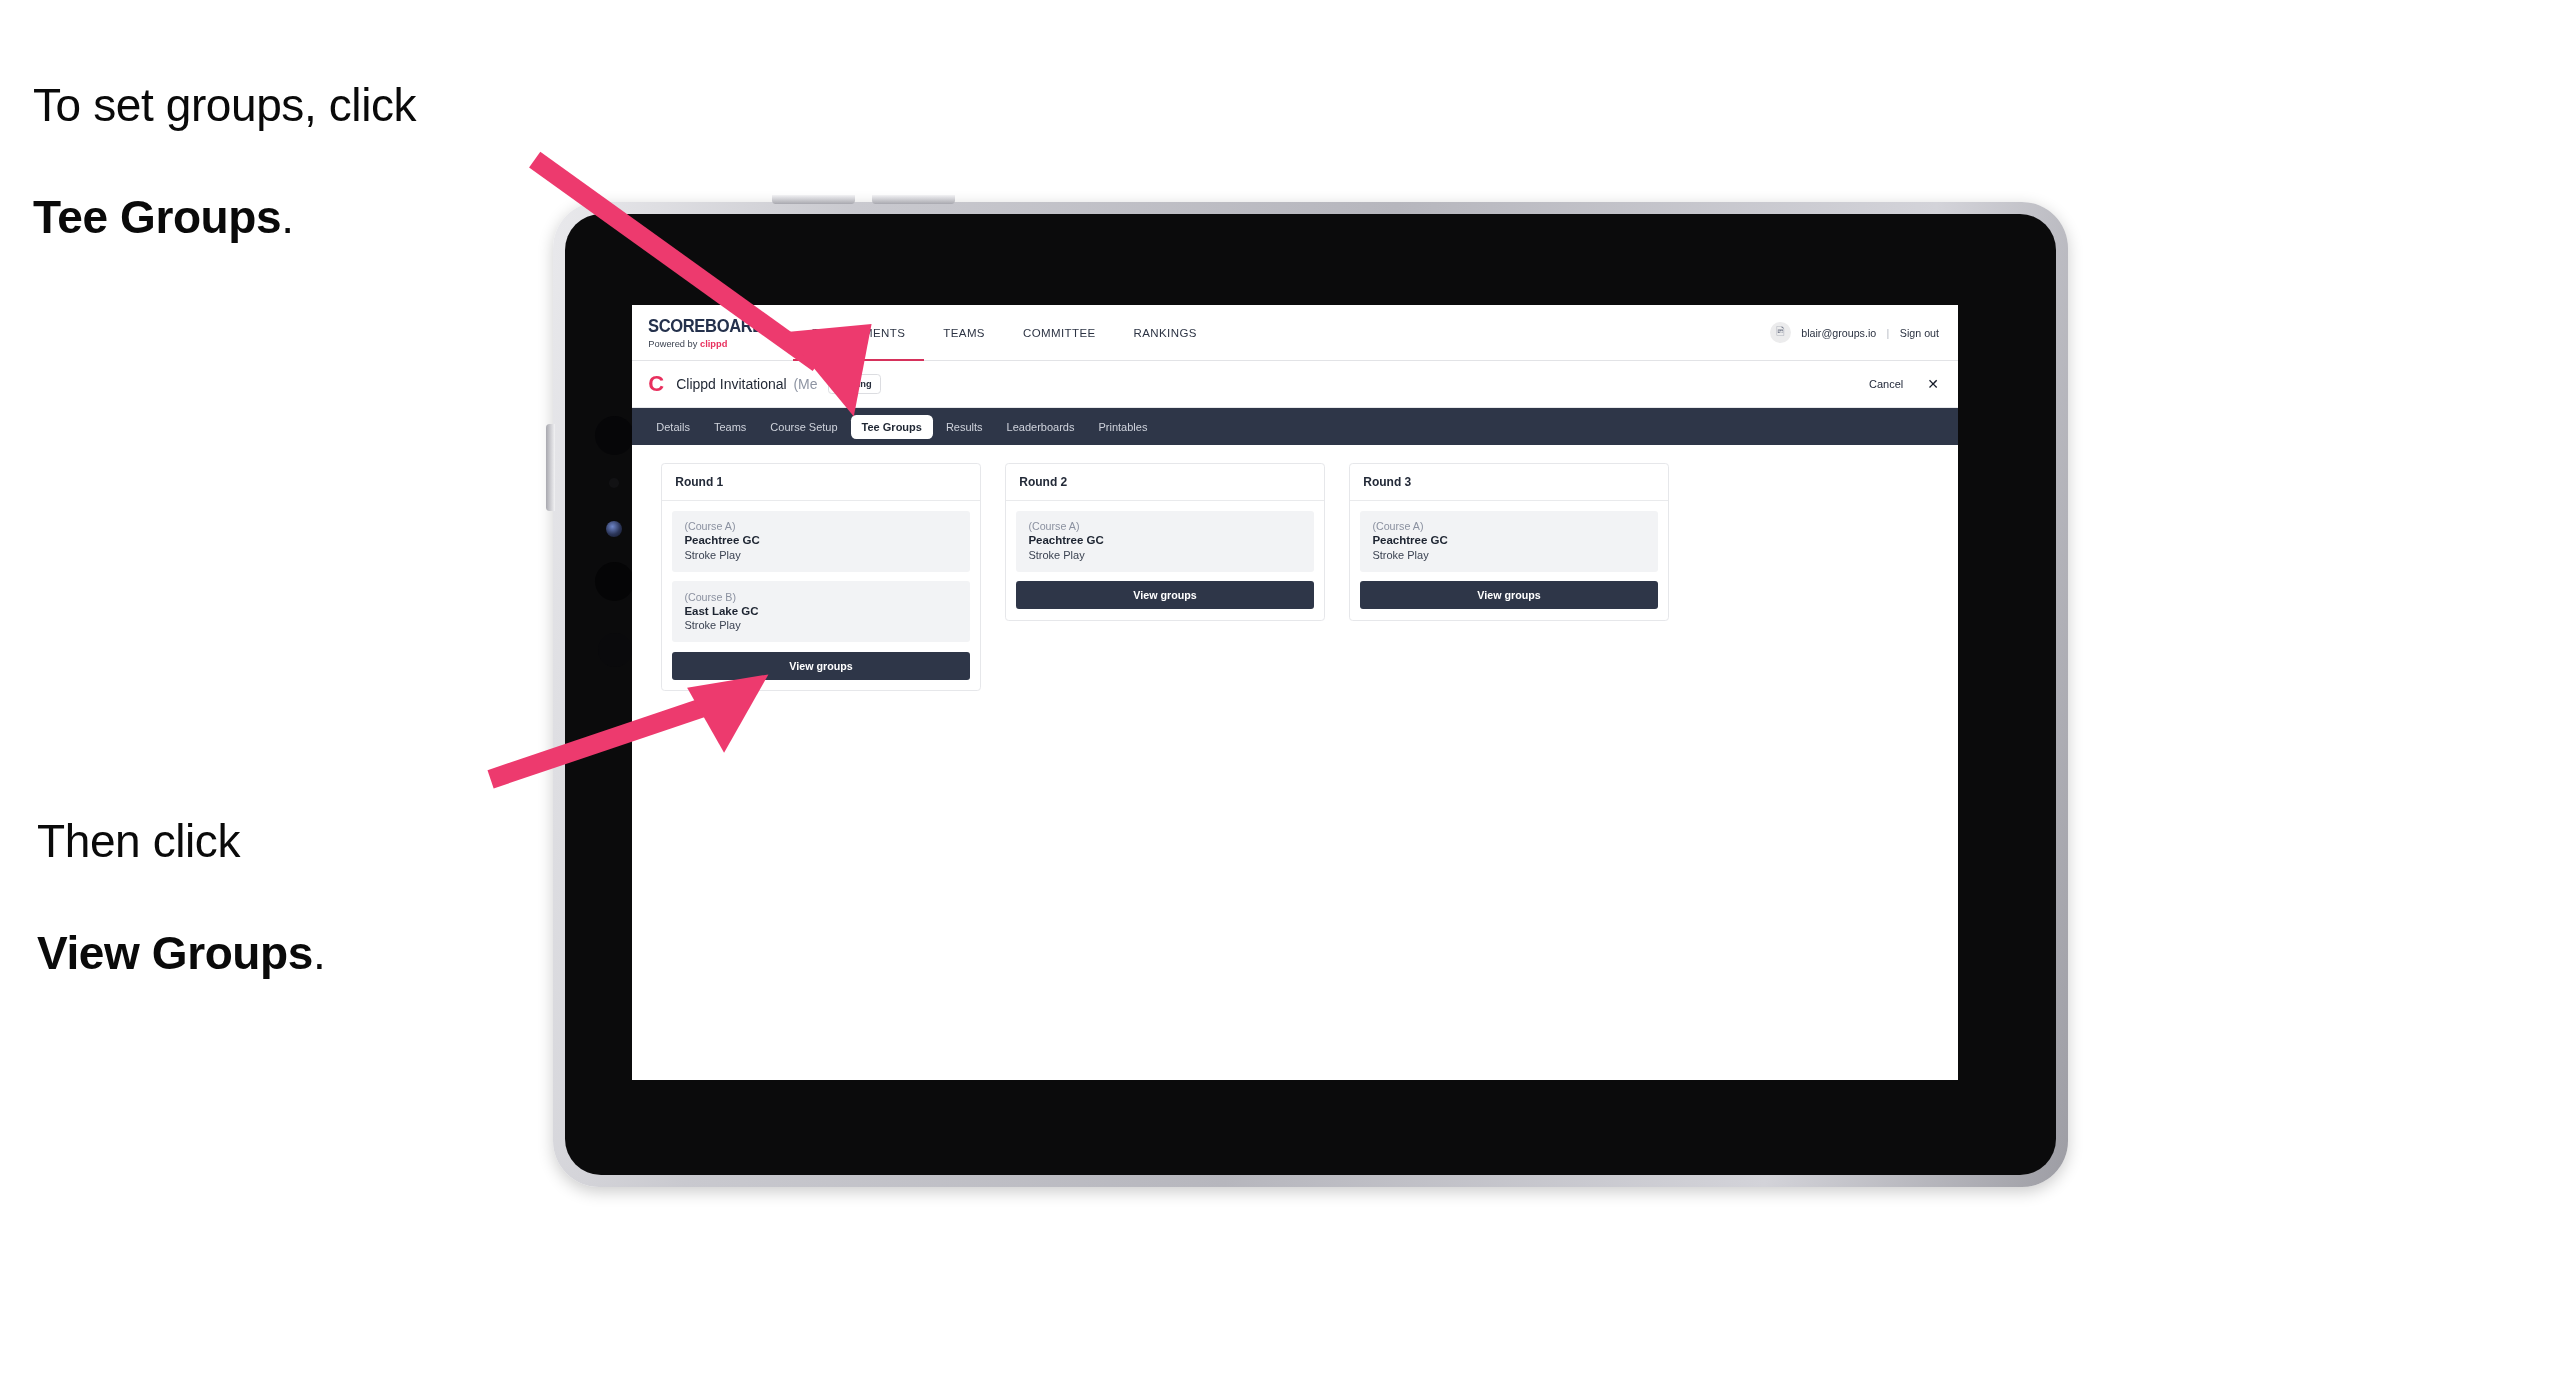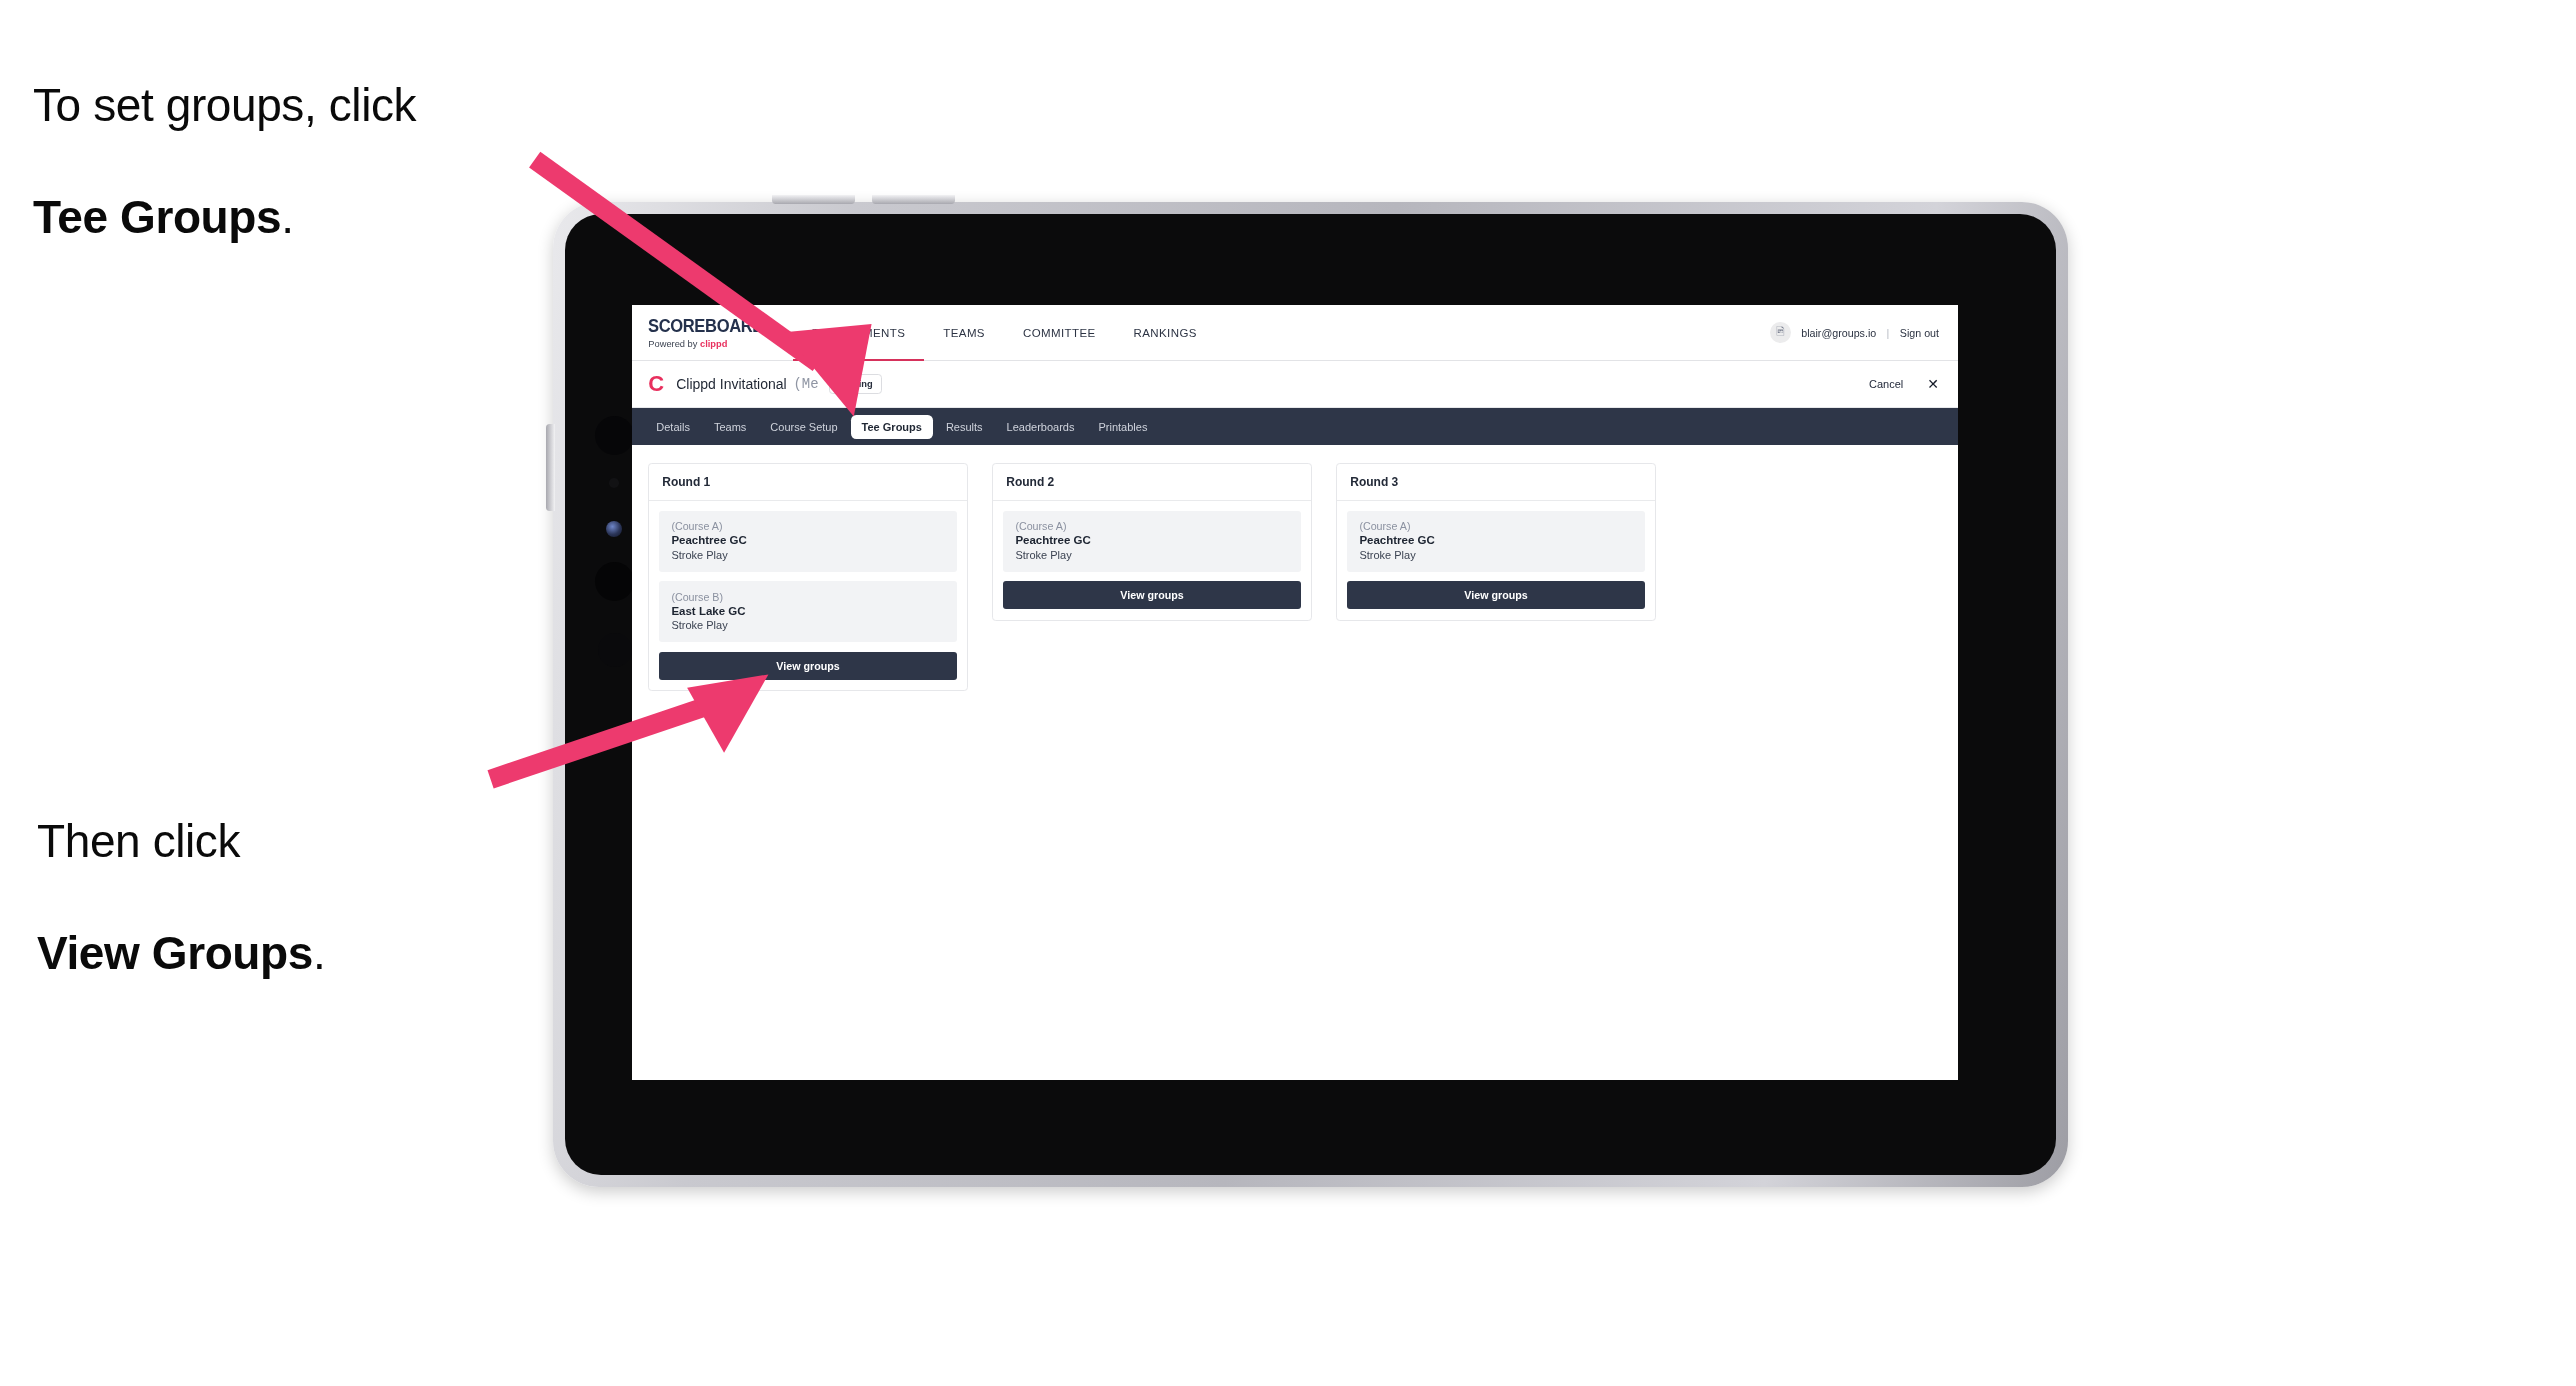--- a/index.html
+++ b/index.html
@@ -118,21 +118,21 @@
     height: 47px; background: #fff;
     border-bottom: 0.7px solid #e7e8ea;
     padding: 0 19px 0 16.3px;
   }
   #clippd-mark {
     font-family: "Liberation Sans", sans-serif;
     font-weight: bold; font-size: 22px; color: #e8305e;
     margin-right: 12px; line-height: 1;
   }
   #tournament-name { font-size: 14px; color: #1f2633; }
-  #tournament-meta { font-size: 14px; color: #8f95a3; margin-left: 6.7px; font-family: Liberation Mono, monospace; }
+  #tournament-meta { font-size: 14px; color: #8f95a3; margin-left: 6.7px; }
   #hosting-badge {
     margin-left: 10.4px; padding: 3.7px 8.1px;
     border: 0.7px solid #dcdde1; border-radius: 3.7px;
     font-size: 9.3px; font-weight: bold; color: #262d3b; background: #fff;
   }
   #title-right { margin-left: auto; display: flex; align-items: center; gap: 24px; cursor: pointer; }
   #cancel-label { font-size: 11px; color: #22293a; }
   #cancel-x { font-size: 14px; color: #151b28; line-height: 1; }
 
   
@@ -142,21 +142,21 @@
   }
   .tab {
     padding: 6px 11px; border-radius: 5.2px;
     font-size: 11px; color: #cfd3dc; cursor: pointer; white-space: nowrap;
   }
   .tab.active { background: #ffffff; color: #1f2633; font-weight: bold; }
 
   
   #rounds {
     display: flex; gap: 24px;
-    padding: 18px 16px; background: #fff;
+    padding: 18px 29px; background: #fff;
     align-items: flex-start;
   }
   .round-card {
     width: 320px;
     background: #fff;
     border: 0.7px solid #e6e7ea;
     border-radius: 3.7px;
     overflow: hidden;
   }
   .round-head {

